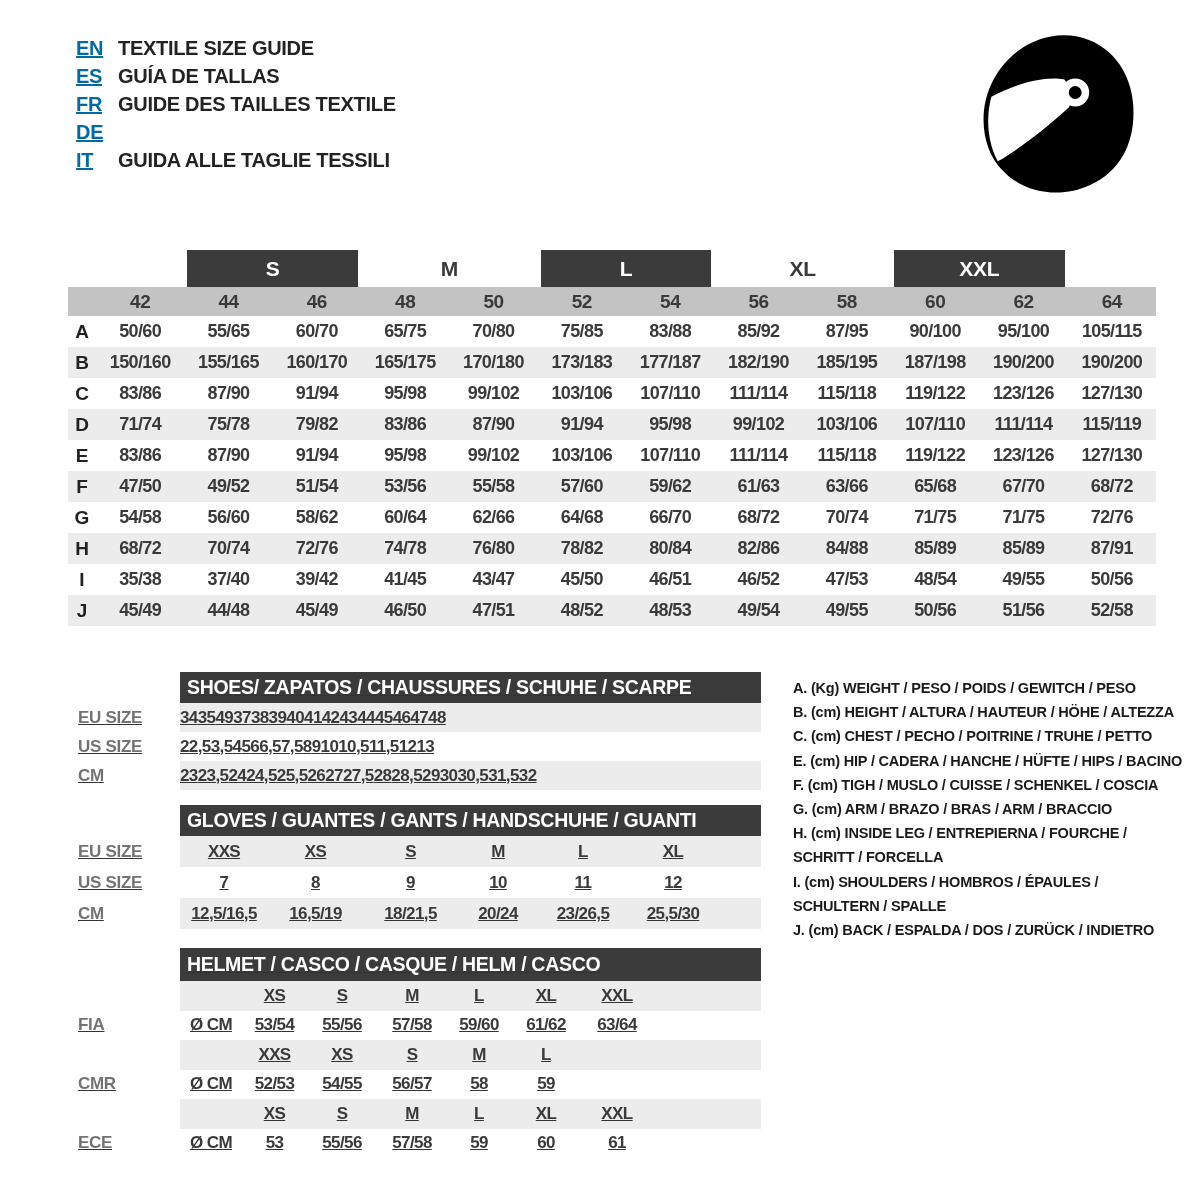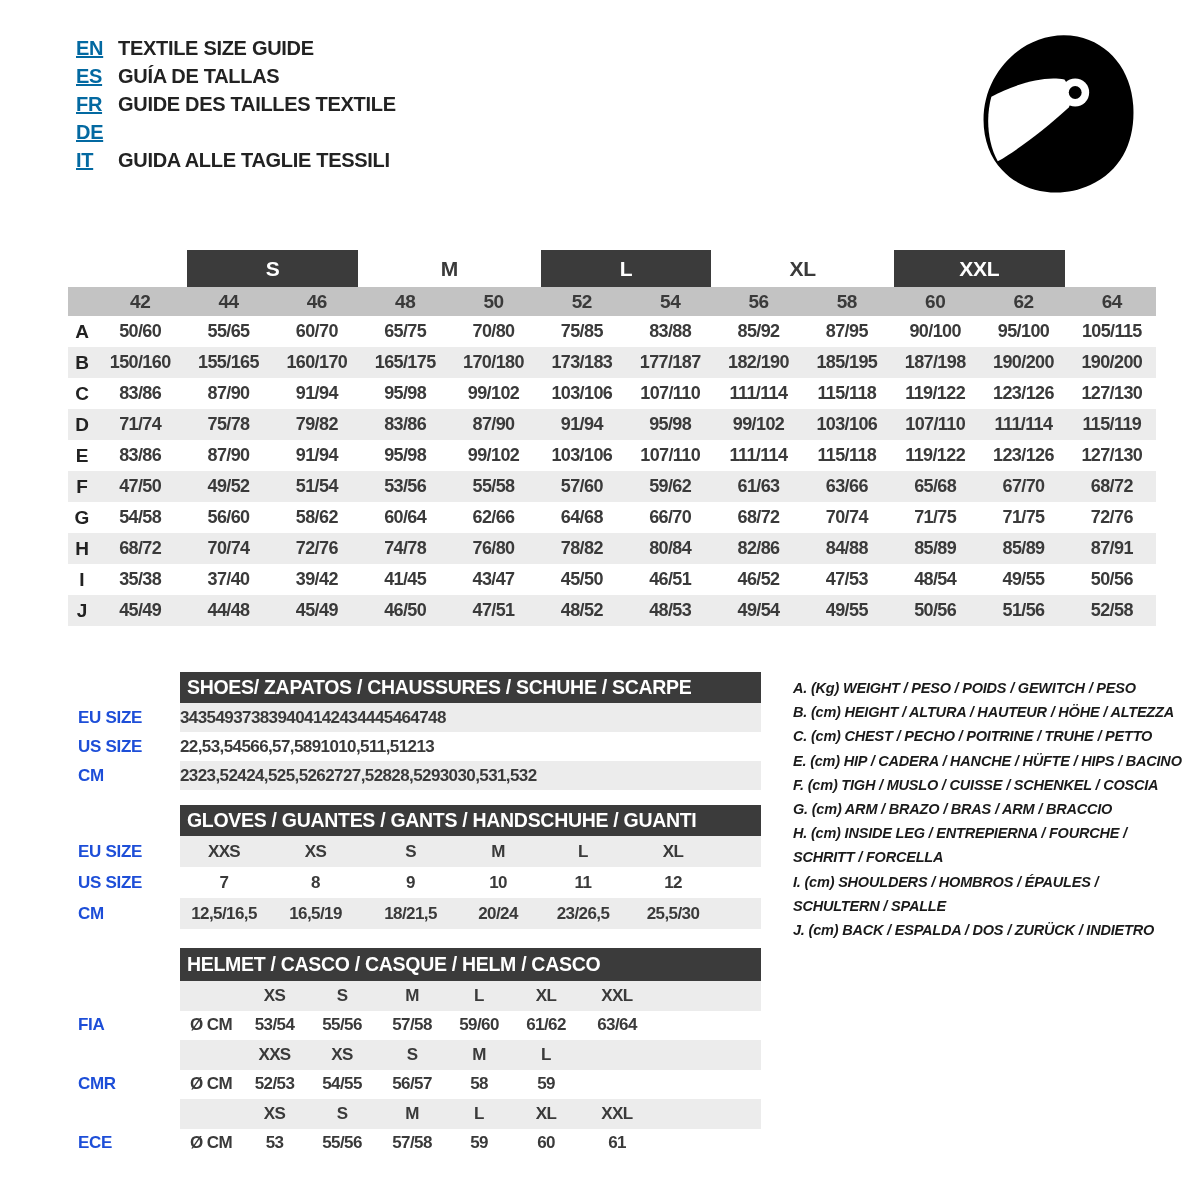--- a/index.html
+++ b/index.html
@@ -29,40 +29,40 @@
   .hdr-dark { background:#3b3b3b; color:#fff; margin:0 3px; }
   .hdr-plain { color:#3a3a3a; }
   #sizeNumbers { height:29px; background:#c3c3c3; }
   .st-num { display:flex; align-items:center; justify-content:center; font-size:19px; color:#3a3a3a; letter-spacing:-0.5px; }
   .st-row { height:31px; }
   .st-row.shade { background:#ececec; }
   .st-label { display:flex; align-items:center; justify-content:center; font-size:19px; color:#222; }
   .st-cell { display:flex; align-items:center; justify-content:center; font-size:18px; letter-spacing:-0.6px; color:#3a3a3a; }
 
   
-  .section { left:75px; width:686px; }
+  .section { left:75px; width:686px;text-decoration:underline; }
   #shoes  { top:672px; }
   #gloves { top:805px; }
   #helmetSec { top:948px; }
   .sec-row { display:flex; align-items:stretch; }
-  .sec-label { flex:0 0 105px; display:flex; align-items:center; padding-left:3px; font-size:17px; color:#1d4ed8; letter-spacing:-0.3px; }
+  .sec-label { flex:0 0 105px; display:flex; align-items:center; padding-left:3px; font-size:17px; color:#737373; letter-spacing:-0.3px; }
   .sec-title-bar { flex:1; background:#3b3b3b; color:#fff; display:flex; align-items:center; padding-left:7px; font-size:19.5px; letter-spacing:-0.3px; }
   #shoes .title-row, #gloves .title-row { height:31px; }
   #helmetSec .title-row { height:33px; }
   #shoesRows .sec-row { height:29px; }
   #glovesRows .sec-row { height:31px; }
   #helmetRows .sec-row { height:29.5px; }
   .sec-cells { flex:1; display:flex; }
   .sec-cells.shade { background:#ececec; }
   .sec-cell { display:flex; align-items:center; justify-content:center; font-size:17px; letter-spacing:-0.6px; color:#3a3a3a; }
   .sec-fill { flex:1 1 auto; }
   .title-spacer { flex:0 0 105px; }
 
   
-  #legend { left:793px; top:676px; width:392px;font-style:italic; }
+  #legend { left:793px; top:676px; width:392px; }
   .legend-item { font-size:14.5px; line-height:24.2px; color:#1a1a1a; letter-spacing:-0.2px; }
 </style>
 </head>
 <body>
 
 <div id="page">
 
   <div id="lang" class="abs">
       <div class="lang-row">
         <span class="lang-code">EN</span>

